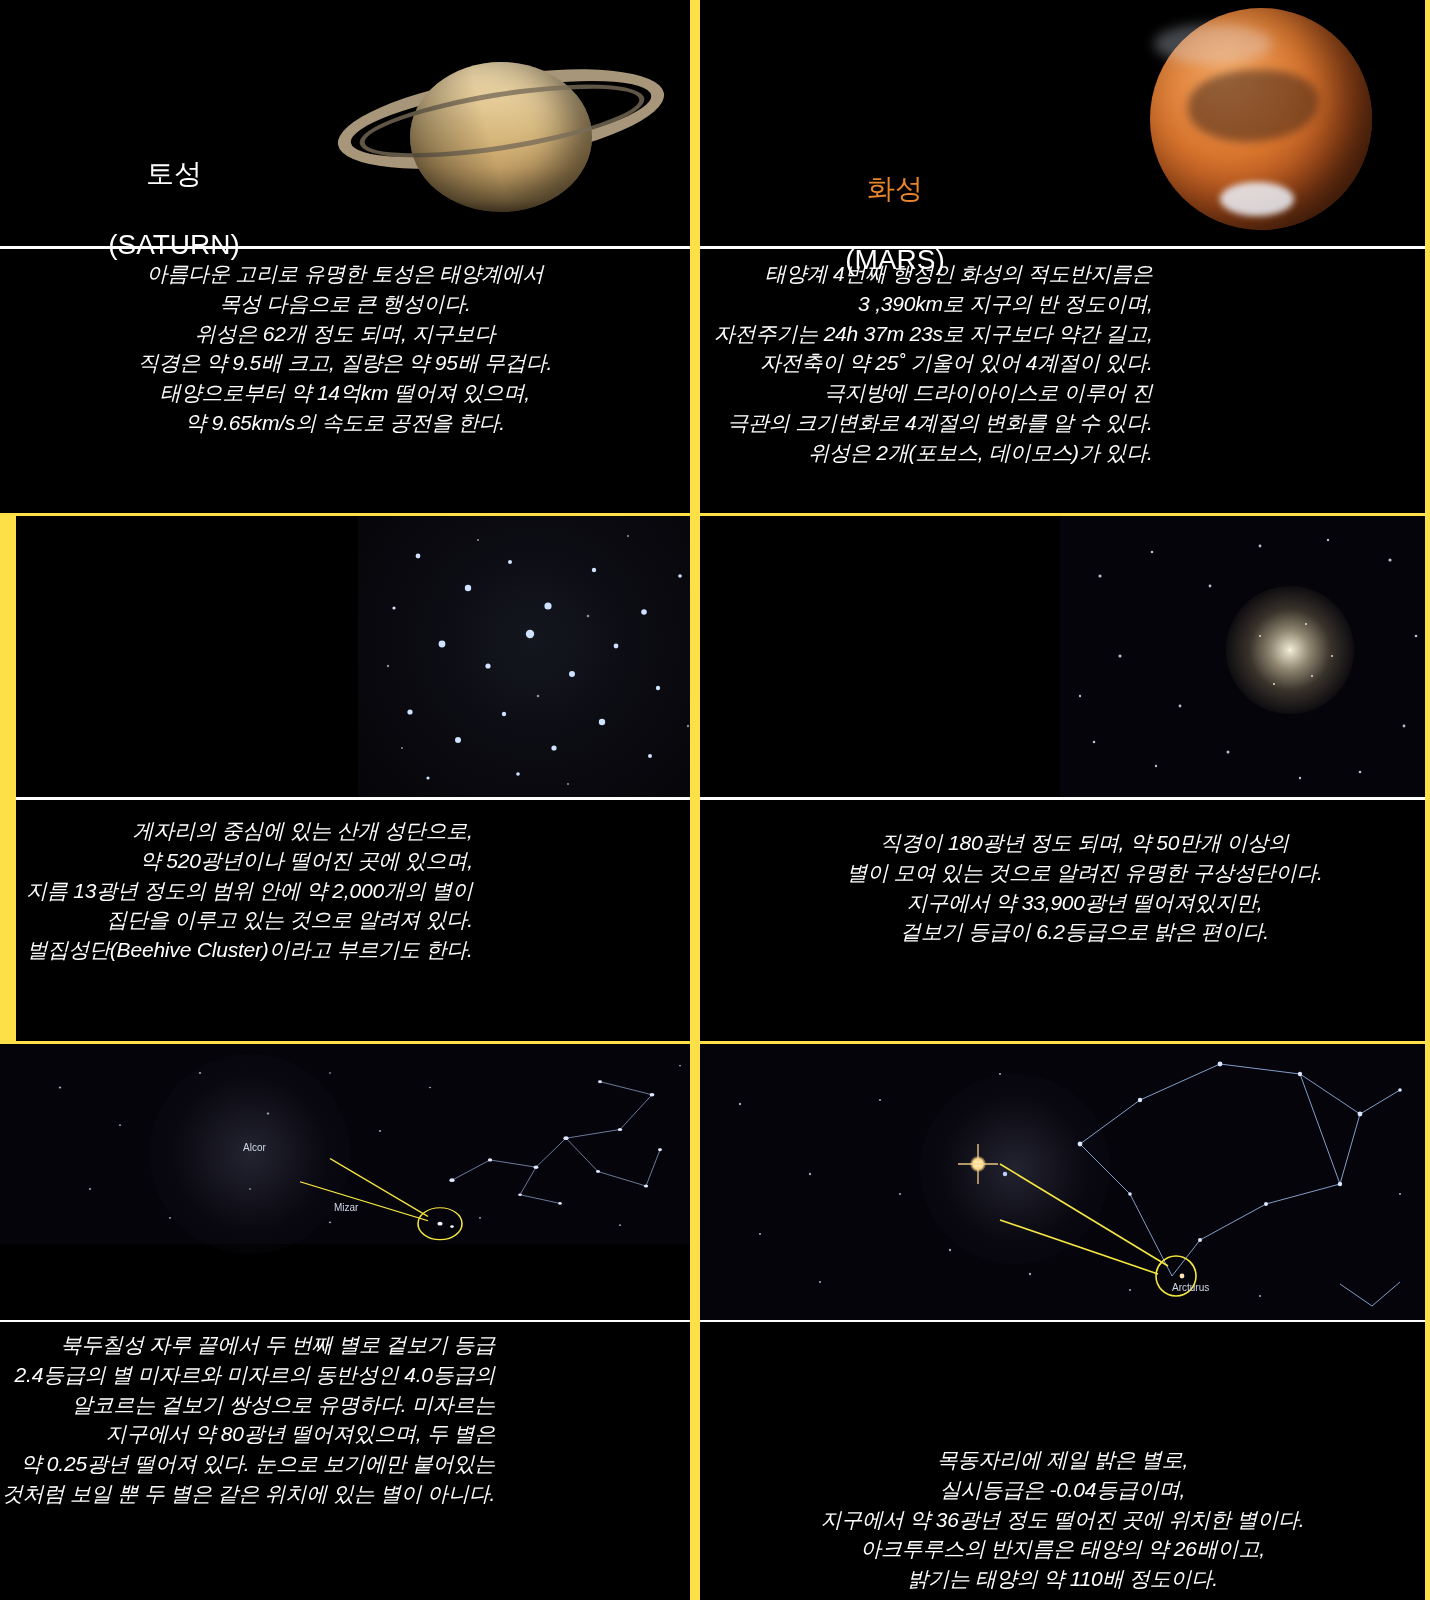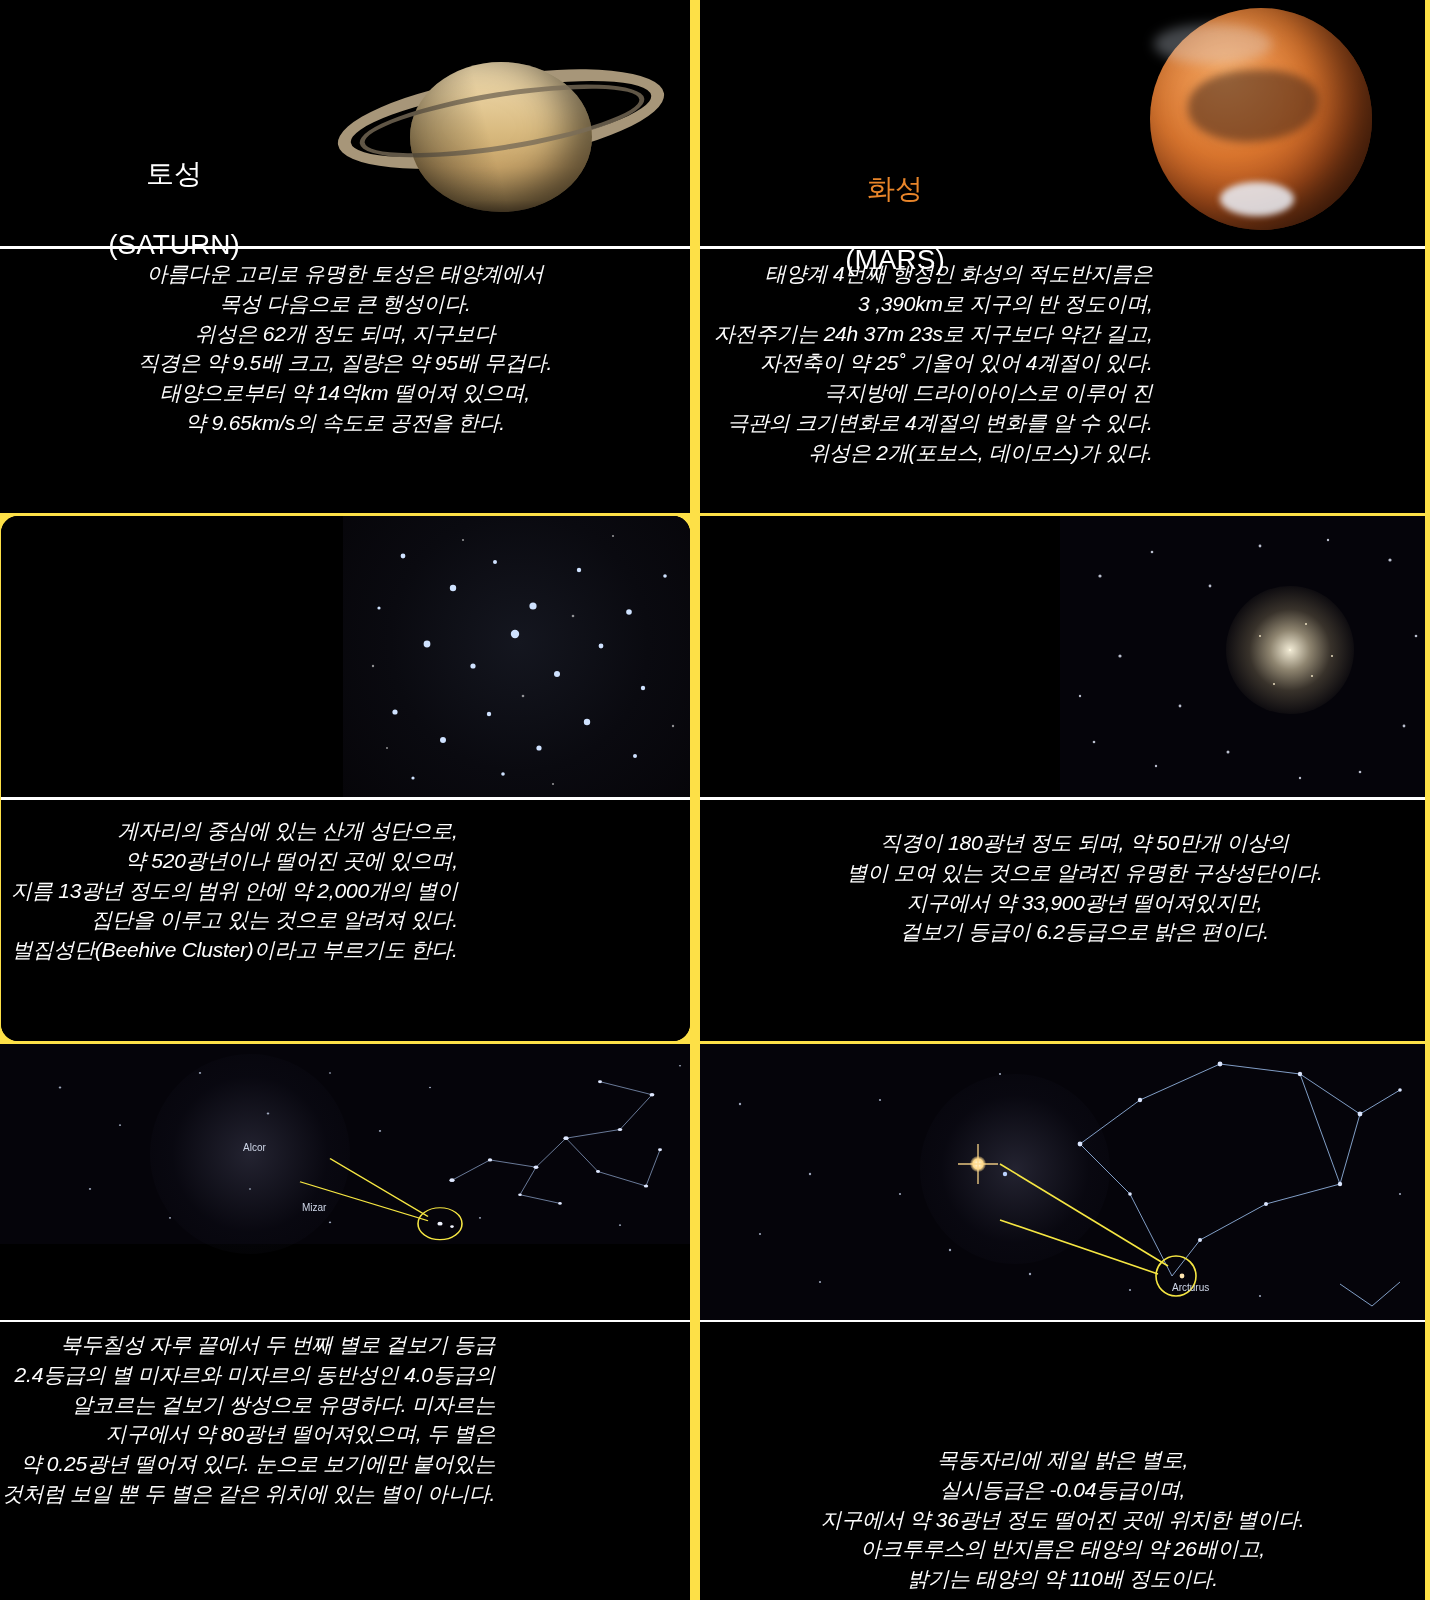--- a/index.html
+++ b/index.html
@@ -22,21 +22,21 @@
   .cell {
     position: relative;
     overflow: hidden;
     background: #000;
     display: flex;
     flex-direction: column;
   }
   
   .c1 { grid-column: 1; grid-row: 1; margin: 0 4px 3px 0; }
   .c2 { grid-column: 2; grid-row: 1; margin: 0 5px 3px 6px; }
-  .c3 { grid-column: 1; grid-row: 2; margin: 0 4px 3px 1px; border-radius: 17px; }
+  .c3 { grid-column: 1; grid-row: 2; margin: 0 4px 3px 16px; }
   .c4 { grid-column: 2; grid-row: 2; margin: 0 5px 3px 6px; }
   .c5 { grid-column: 1; grid-row: 3; margin: 0 4px 0 0; }
   .c6 { grid-column: 2; grid-row: 3; margin: 0 5px 0 6px; }
 
   .top {
     position: relative;
     background: #000;
     flex: none;
   }
   .top.h1 { height: 246px; }
@@ -383,21 +383,21 @@
             <line x1="300" y1="190" x2="428" y2="244"></line>
             <line x1="330" y1="158" x2="428" y2="238"></line>
             <circle cx="440" cy="248" r="22"></circle>
           </g>
           <g fill="#f0f4ff">
             <circle cx="440" cy="248" r="2.6"></circle>
               <circle cx="452" cy="252" r="1.8"></circle>
           </g>
         </svg>
         <div class="tiny-label" style="left:243px; top:98px;">Alcor</div>
-        <div class="tiny-label" style="left:302px; top:158px;">Mizar</div>
+        <div class="tiny-label" style="left:334px; top:158px;">Mizar</div>
       </div>
 
     </div>
     <div class="divider thin"></div>
     <div class="body left" style="padding-left:2px; padding-top:8px;">
       <div class="desc left">북두칠성 자루 끝에서 두 번째 별로 겉보기 등급
 2.4등급의 별 미자르와 미자르의 동반성인 4.0등급의
 알코르는 겉보기 쌍성으로 유명하다. 미자르는
 지구에서 약 80광년 떨어져있으며, 두 별은
 약 0.25광년 떨어져 있다. 눈으로 보기에만 붙어있는

